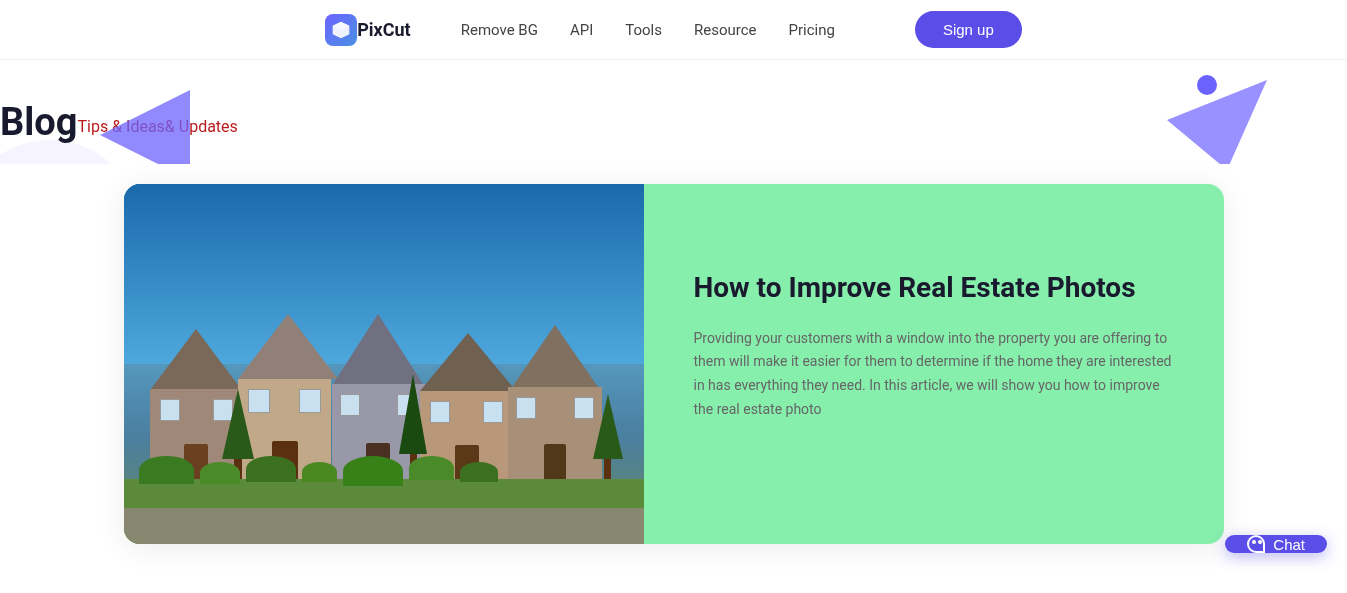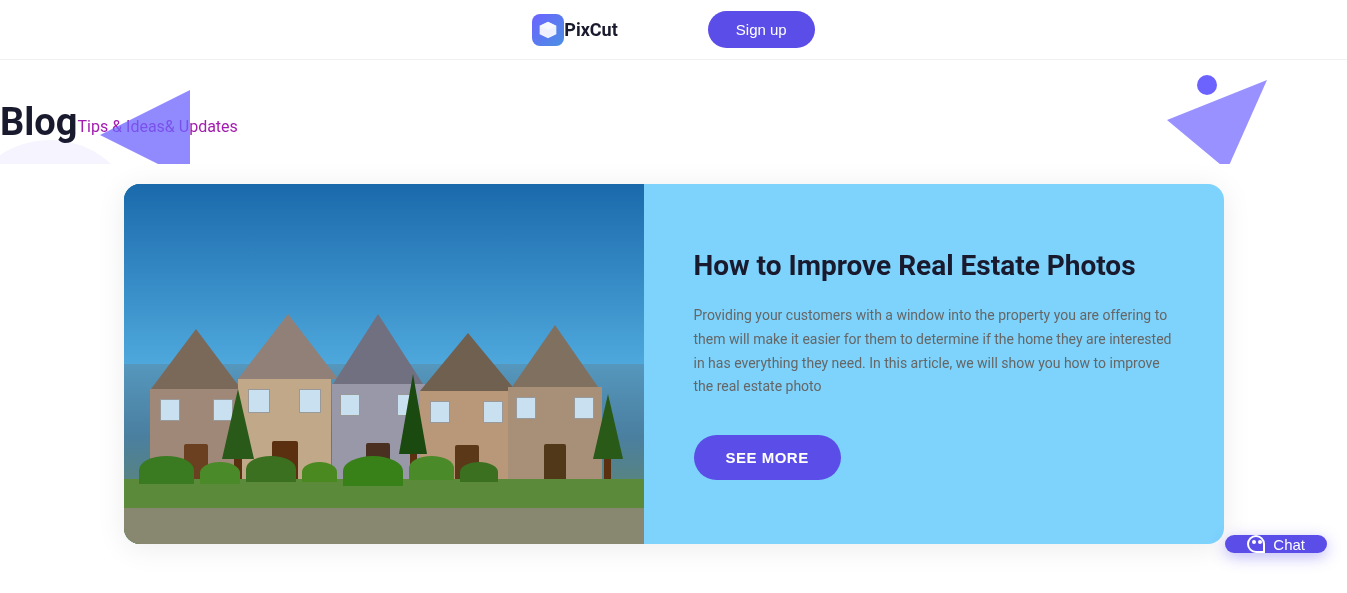--- a/index.html
+++ b/index.html
@@ -94,21 +94,21 @@
       overflow: hidden;
     }
     .hero-title {
       font-size: 38px;
       font-weight: 700;
       color: #1a1a2e;
       text-align: center;
     }
     .hero-subtitle {
       font-size: 16px;
-      color: #a21caf;
+      color: #b91c1c;
       margin-top: 8px;
       text-align: center;
     }
 
     
     .deco-left {
       position: absolute;
       left: 100px;
       top: 30px;
     }
@@ -138,21 +138,21 @@
 
     
     .main-content {
       display: flex;
       justify-content: center;
       padding: 20px 60px 40px;
     }
     .card {
       display: flex;
       flex-direction: row;
-      background: #7dd3fc;
+      background: #86efac;
       border-radius: 16px;
       box-shadow: 0 4px 30px rgba(0,0,0,0.08);
       overflow: hidden;
       max-width: 1100px;
       width: 100%;
     }
     .card-image {
       width: 520px;
       min-height: 360px;
       flex-shrink: 0;
@@ -229,20 +229,27 @@
     <div class="logo-area">
       <div class="logo-icon">
         <svg viewBox="0 0 24 24" fill="none">
           <path d="M12 2L2 7v10l10 5 10-5V7L12 2z" fill="white" opacity="0.9"></path>
           <path d="M12 2L2 7l10 5 10-5L12 2z" fill="white" opacity="0.5"></path>
         </svg>
       </div>
       <span class="logo-text">PixCut</span>
     </div>
 
+    <div class="nav-links">
+      <a class="nav-link">Remove BG</a>
+      <a class="nav-link">API</a>
+      <a class="nav-link">Tools</a>
+      <a class="nav-link">Resource</a>
+      <a class="nav-link">Pricing</a>
+    </div>
 
     <div class="nav-actions">
       <button class="btn-signup">Sign up</button>
     </div>
   </div>
 </nav>
 
 <section class="hero">
 
   <div class="deco-left">
@@ -345,21 +352,20 @@
           <div style="width:38px;height:20px;background:#3a7020;border-radius:50% 50% 0 0;margin-top:6px;"></div>
         </div>
 
         <div style="position:absolute;bottom:0;left:0;right:0;height:10%;background:#888870;"></div>
       </div>
     </div>
 
     <div class="card-content">
       <h2 class="card-title">How to Improve Real Estate Photos</h2>
       <p class="card-description">Providing your customers with a window into the property you are offering to them will make it easier for them to determine if the home they are interested in has everything they need. In this article, we will show you how to improve the real estate photo</p>
-      <button class="btn-seemore">SEE MORE</button>
     </div>
   </div>
 </main>
 
 <button class="chat-btn">
   <span style="width:18px;height:18px;border:2px solid #fff;border-radius:50% 50% 0 50%;display:inline-block;position:relative;">
     <span style="position:absolute;top:3px;left:3px;width:4px;height:4px;background:#fff;border-radius:50%;"></span>
     <span style="position:absolute;top:3px;left:9px;width:4px;height:4px;background:#fff;border-radius:50%;"></span>
   </span>
   <span>Chat</span>

